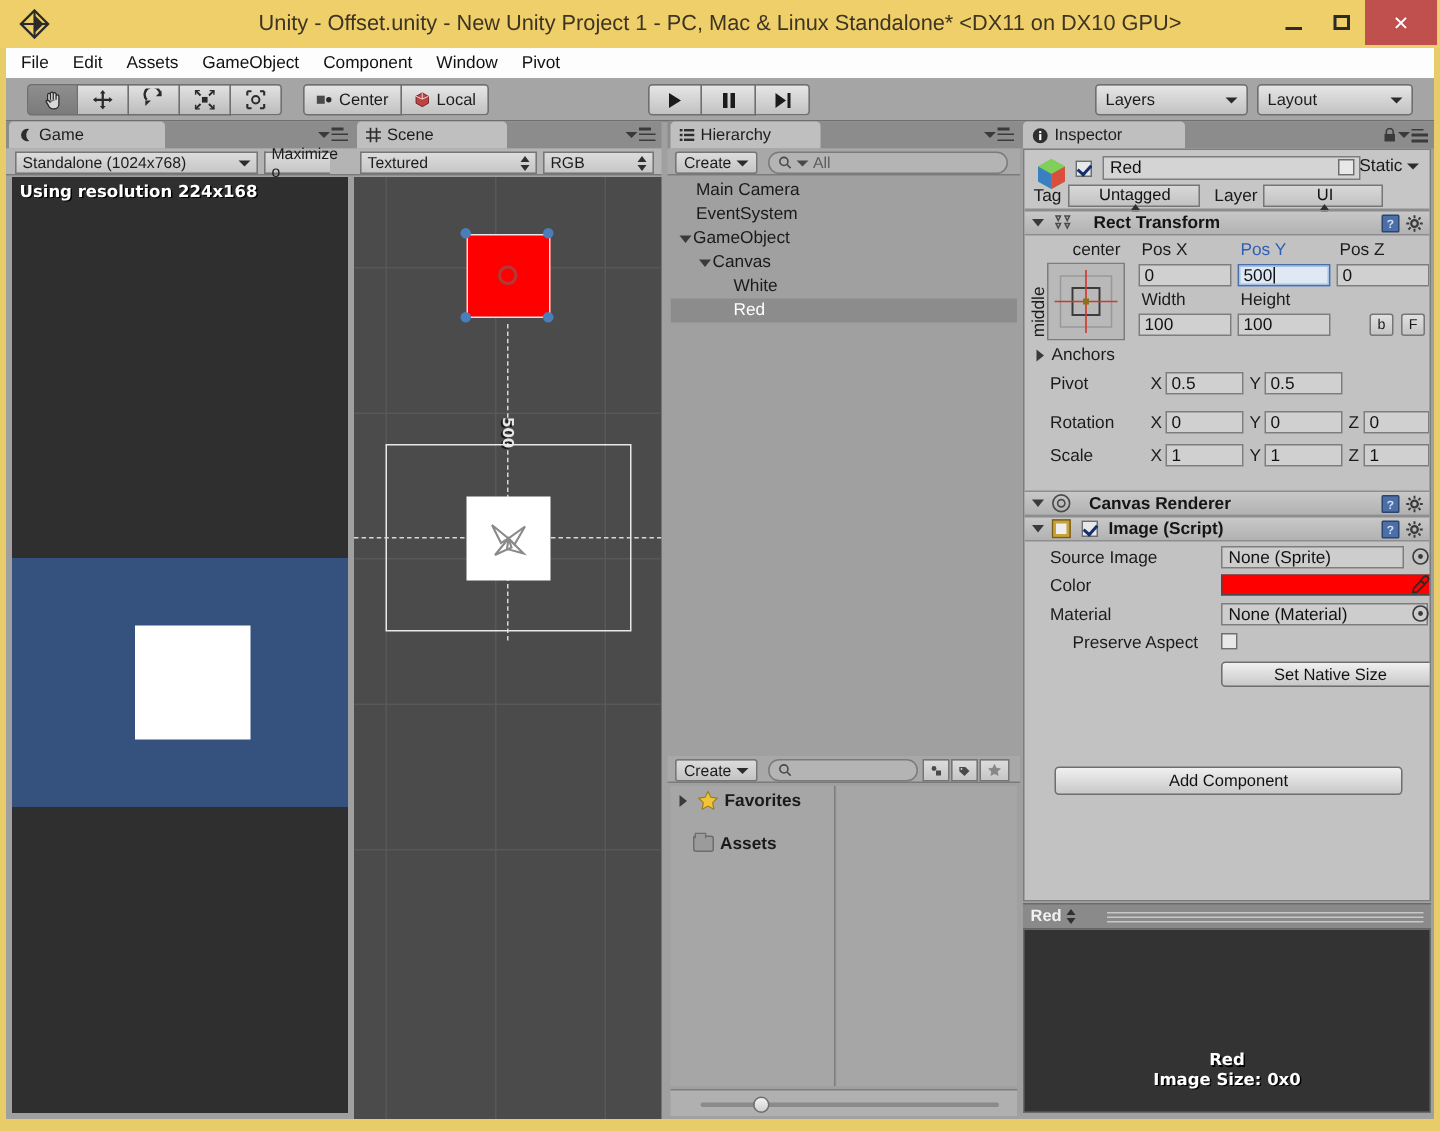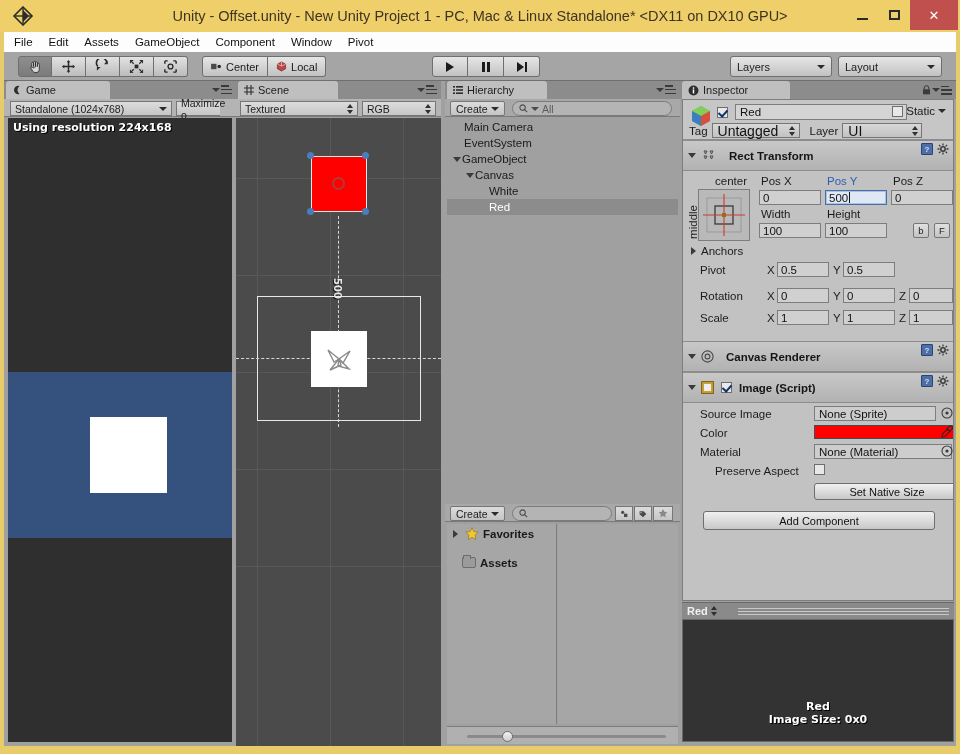--- a/index.html
+++ b/index.html
@@ -142,24 +142,24 @@
     display:flex; align-items:center; padding:0 4px; font-size:11.5px; color:#111;
   }
   .chk { width:11px; height:11px; background:#e8e8e8; border:1px solid #6e6e6e; position:relative; flex:none; }
   .chk.on:after {
     content:""; position:absolute; left:2px; top:0px; width:4px; height:7px; border:solid #12306e;
     border-width:0 2px 2px 0; transform:rotate(42deg);
   }
   .static-box { position:absolute; right:7px; top:5px; display:flex; align-items:center; gap:3px; font-size:11.5px; color:#1a1a1a; }
   .tag-row { position:absolute; left:6px; top:23px; display:flex; align-items:center; gap:4px; font-size:11.5px; color:#1a1a1a; }
   .popup { height:15px; background:linear-gradient(#d8d8d8,#c2c2c2); border:1px solid #767676; display:flex;
-           align-items:center; justify-content:space-between; padding:0 3px 0 5px; font-size:14px; color:#111; }
+           align-items:center; justify-content:space-between; padding:0 3px 0 5px; font-size:11px; color:#111;flex-direction:column; }
 
   .comp-header {
-    position:relative; height:31px; background:linear-gradient(#c8c8c8,#b2b2b2); border-top:1px solid #8d8d8d;
+    position:relative; height:17px; background:linear-gradient(#c8c8c8,#b2b2b2); border-top:1px solid #8d8d8d;
     border-bottom:1px solid #8d8d8d; display:flex; align-items:center; gap:4px; padding-left:3px;
     font-size:11.5px; font-weight:bold; color:#151515;
   }
   .comp-icons { position:absolute; right:4px; top:2px; display:flex; gap:4px; align-items:center; }
   .help-ico { width:12px; height:12px; background:#4c6fa8; border:1px solid #2c4570; border-radius:1px; color:#cfe0f5;
               font-size:8px; display:flex; align-items:center; justify-content:center; font-weight:bold; }
   .gear-ico { width:12px; height:12px; position:relative; }
 
   .num-field {
     position:absolute; height:15px; background:#d0d0d0; border:1px solid #7d7d7d;

